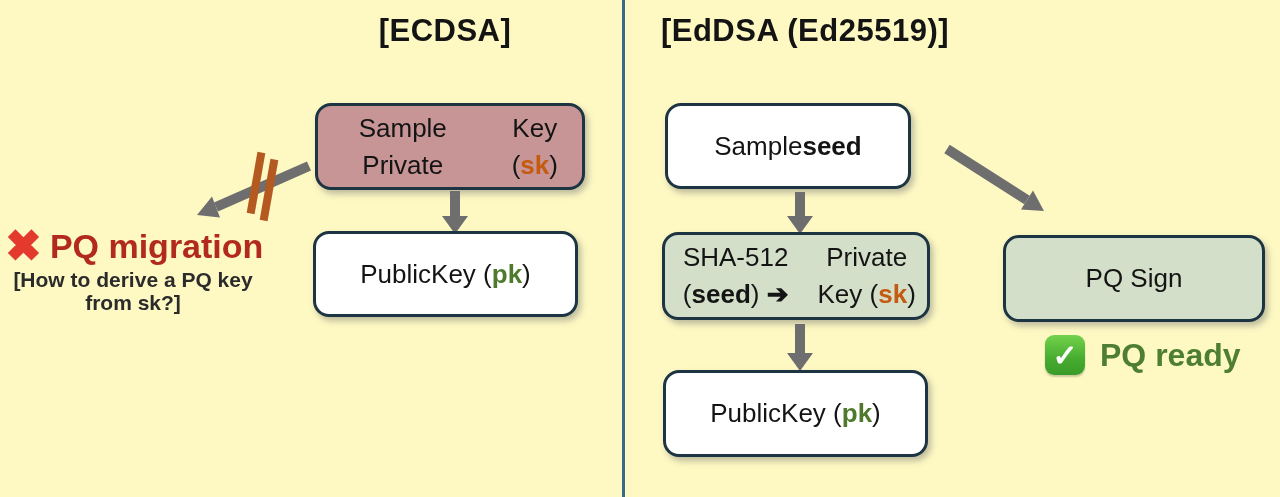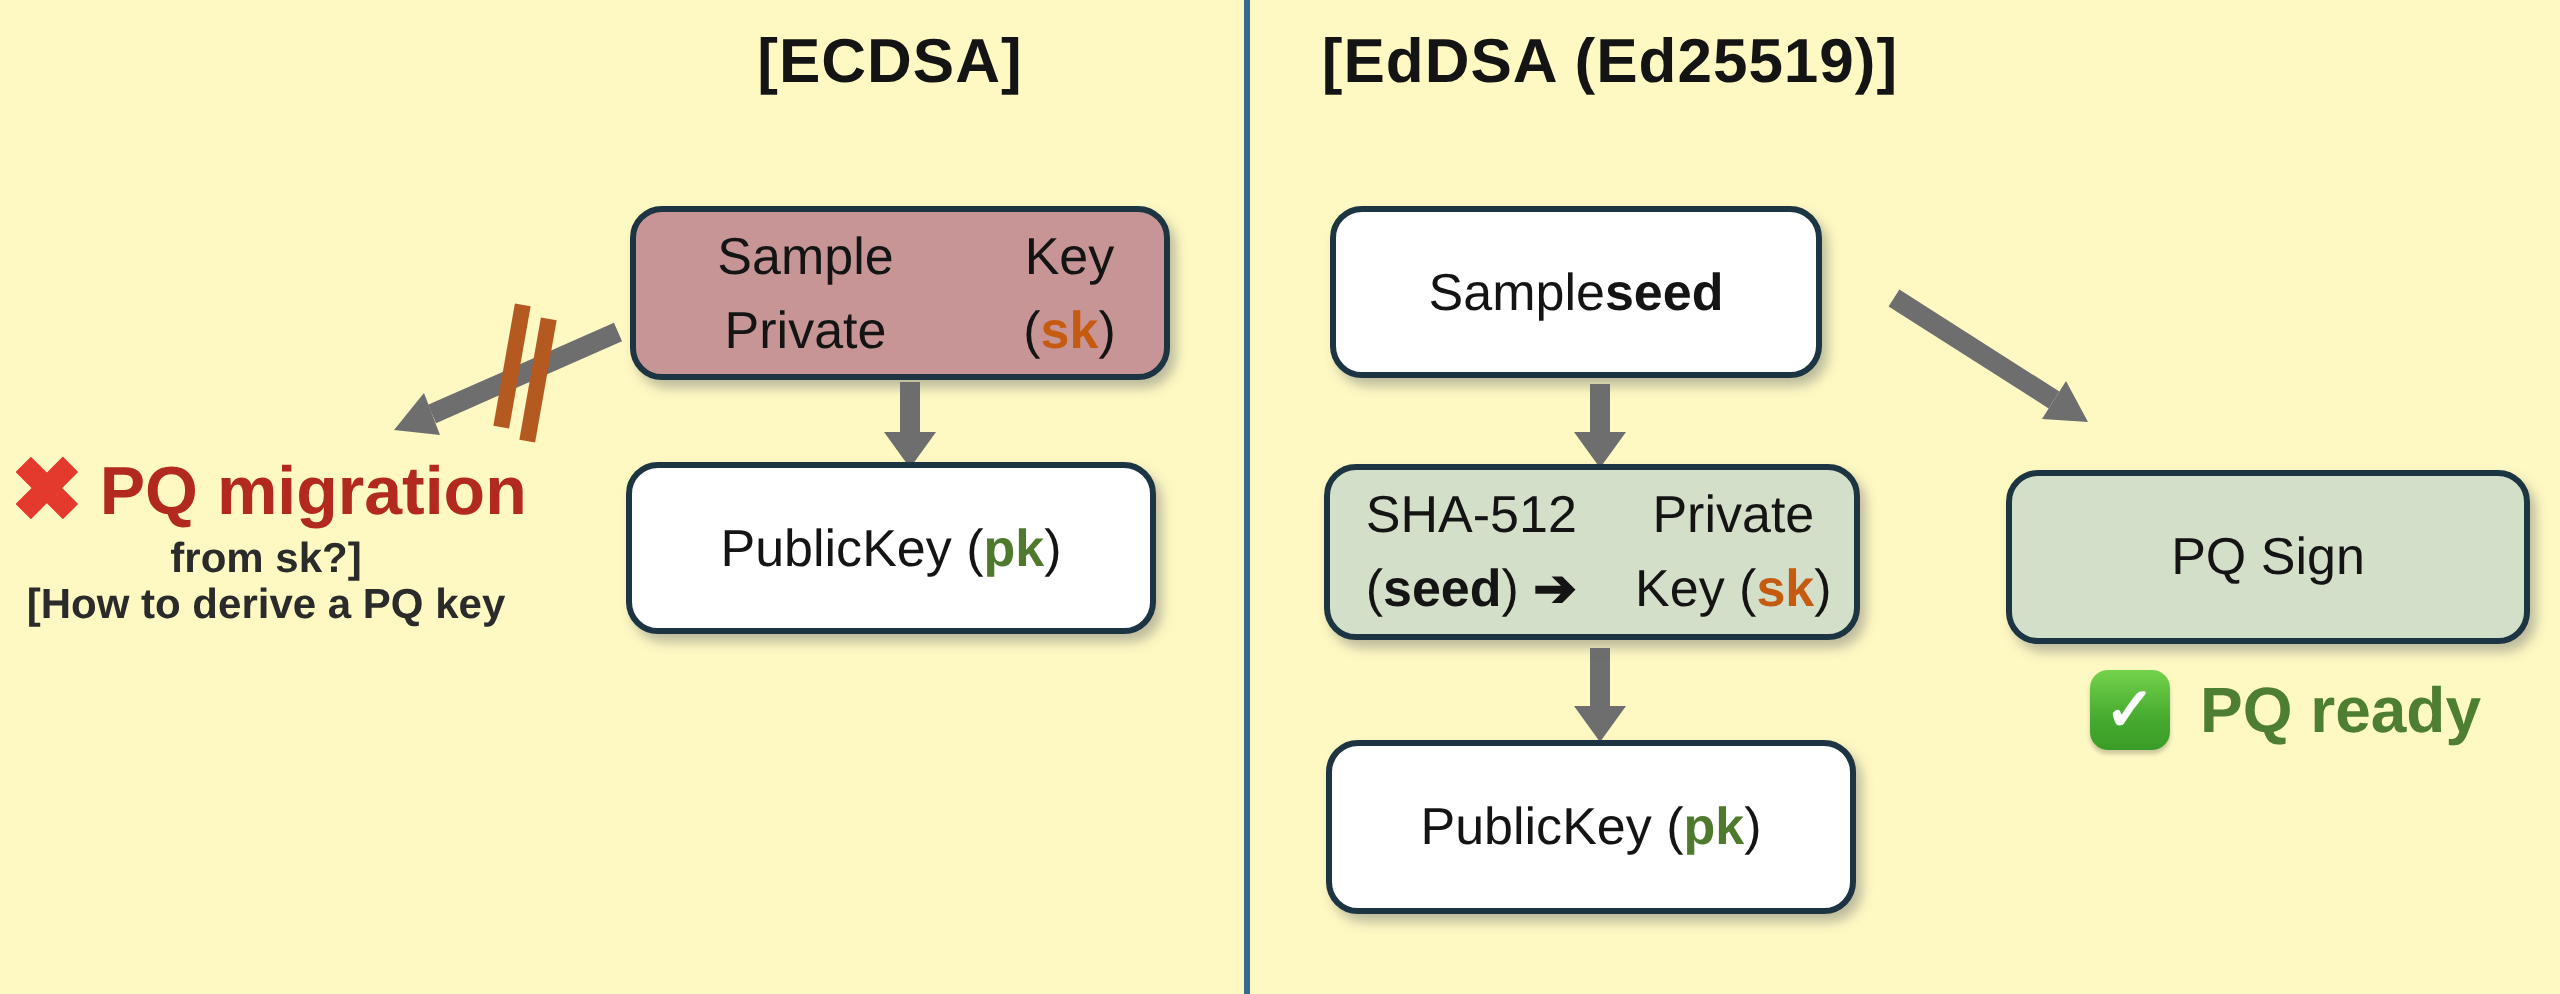--- a/index.html
+++ b/index.html
@@ -102,22 +102,22 @@
     <div>
       <span>Key (</span><span class="pk">pk</span><span>)</span>
     </div>
   </div>
 
   <div class="blocked-row">
     <span class="x-mark">✖</span>
     <span class="blocked-label">PQ migration</span>
   </div>
   <div class="question">
+    <div>[How to derive a PQ key</div>
     <div>from sk?]</div>
-    <div>[How to derive a PQ key</div>
   </div>
 
   <div class="title" style="left:655px; top:13px; width:300px;">[EdDSA (Ed25519)]</div>
 
   <div class="box white" style="left:665px; top:103px; width:246px; height:86px;">
     <div>
       <span>Sample</span>
     </div>
     <div>
       <span class="b">seed</span>

